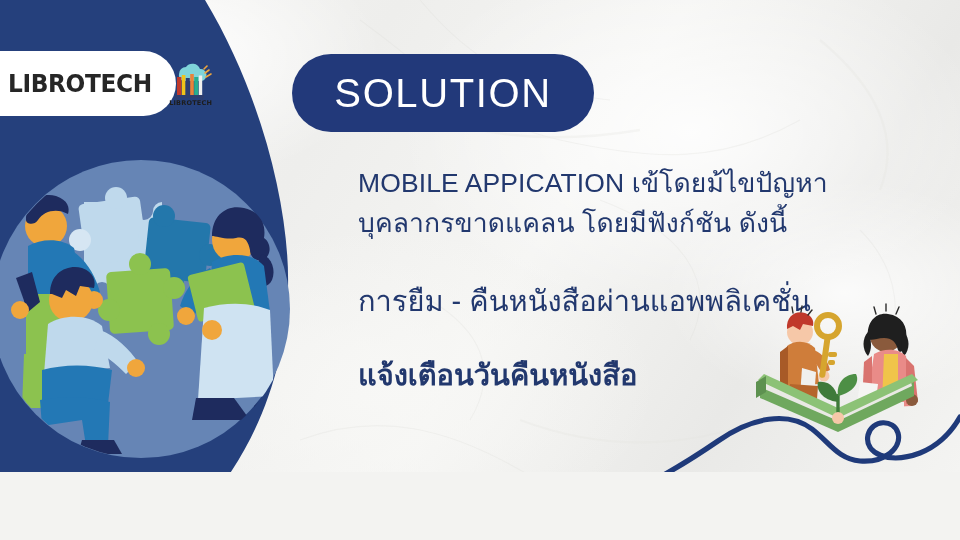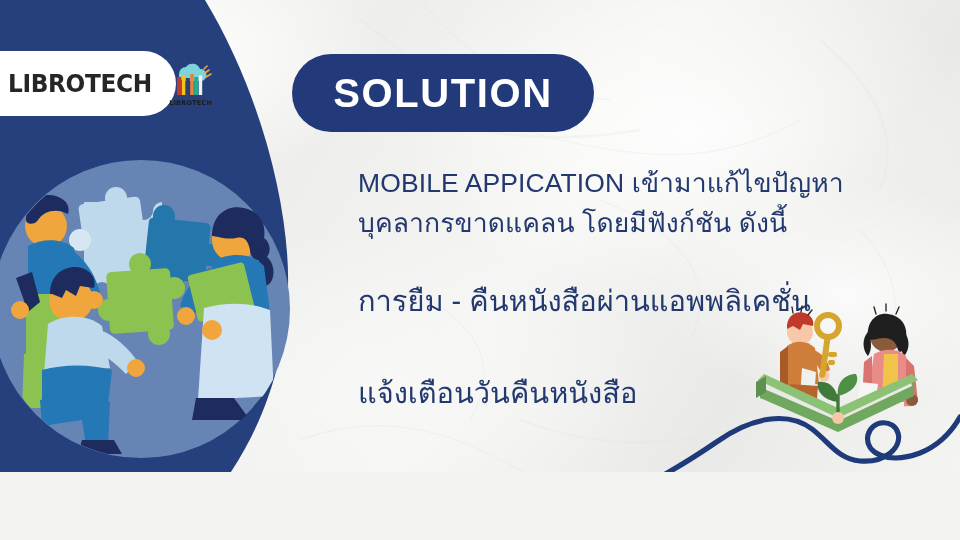--- a/index.html
+++ b/index.html
@@ -44,35 +44,35 @@
     font-weight:700;font-size:6.5px;letter-spacing:.2px;color:#1d1d1d;
   }
 
   
   .badge{
     position:absolute;left:292px;top:54px;width:302px;height:78px;
     background:#22397a;border-radius:39px;
     display:flex;align-items:center;justify-content:center;
   }
   .badge-text{
-    color:#ffffff;font-size:40px;font-weight:700;letter-spacing:1.6px;
+    color:#ffffff;font-size:40px;font-weight:400;letter-spacing:1.6px;
     font-family:"Liberation Sans","DejaVu Sans",sans-serif;
   }
 
   
   .body-copy{position:absolute;left:358px;top:163px;width:560px;color:#22386e;}
   .para{
     font-size:26.5px;line-height:40px;font-weight:400;letter-spacing:.1px;
     color:#22386e;white-space:pre-line;
   }
   .bullet{
     font-size:29px;line-height:36px;font-weight:400;color:#22386e;
   }
   .b1{margin-top:40px;}
-  .b2{margin-top:56px;}
+  .b2{margin-top:38px;font-weight:bold;}
 
   
   .squiggle{position:absolute;left:520px;top:395px;width:440px;height:150px;}
 
   
   .book-illo{position:absolute;left:756px;top:296px;width:204px;height:150px;}
   
   .puzzle-illo{position:absolute;left:-4px;top:158px;width:300px;height:302px;}
 </style>
 </head>
@@ -207,21 +207,21 @@
       </svg>
       <span class="logo-sub">LIBROTECH</span>
     </span>
   </div>
 
   <div class="badge">
     <span class="badge-text">SOLUTION</span>
   </div>
 
   <div class="body-copy">
-    <div class="para">MOBILE APPICATION เข้ามาแก้ไขปัญหา
+    <div class="para">MOBILE APPICATION เข้โดยม้ไขปัญหา
 บุคลากรขาดแคลน โดยมีฟังก์ชัน ดังนี้</div>
     <div class="bullet b1">การยืม - คืนหนังสือผ่านแอพพลิเคชั่น</div>
     <div class="bullet b2">แจ้งเตือนวันคืนหนังสือ</div>
   </div>
 
   <svg class="book-illo" width="204" height="150" viewBox="0 0 204 150">
 
     <g>
       <path d="M30 52 l14 -6 l12 10 l-2 34 l-24 2z" fill="#b5652c"></path>
       <circle cx="44" cy="36" r="13" fill="#f6c8a8"></circle>

